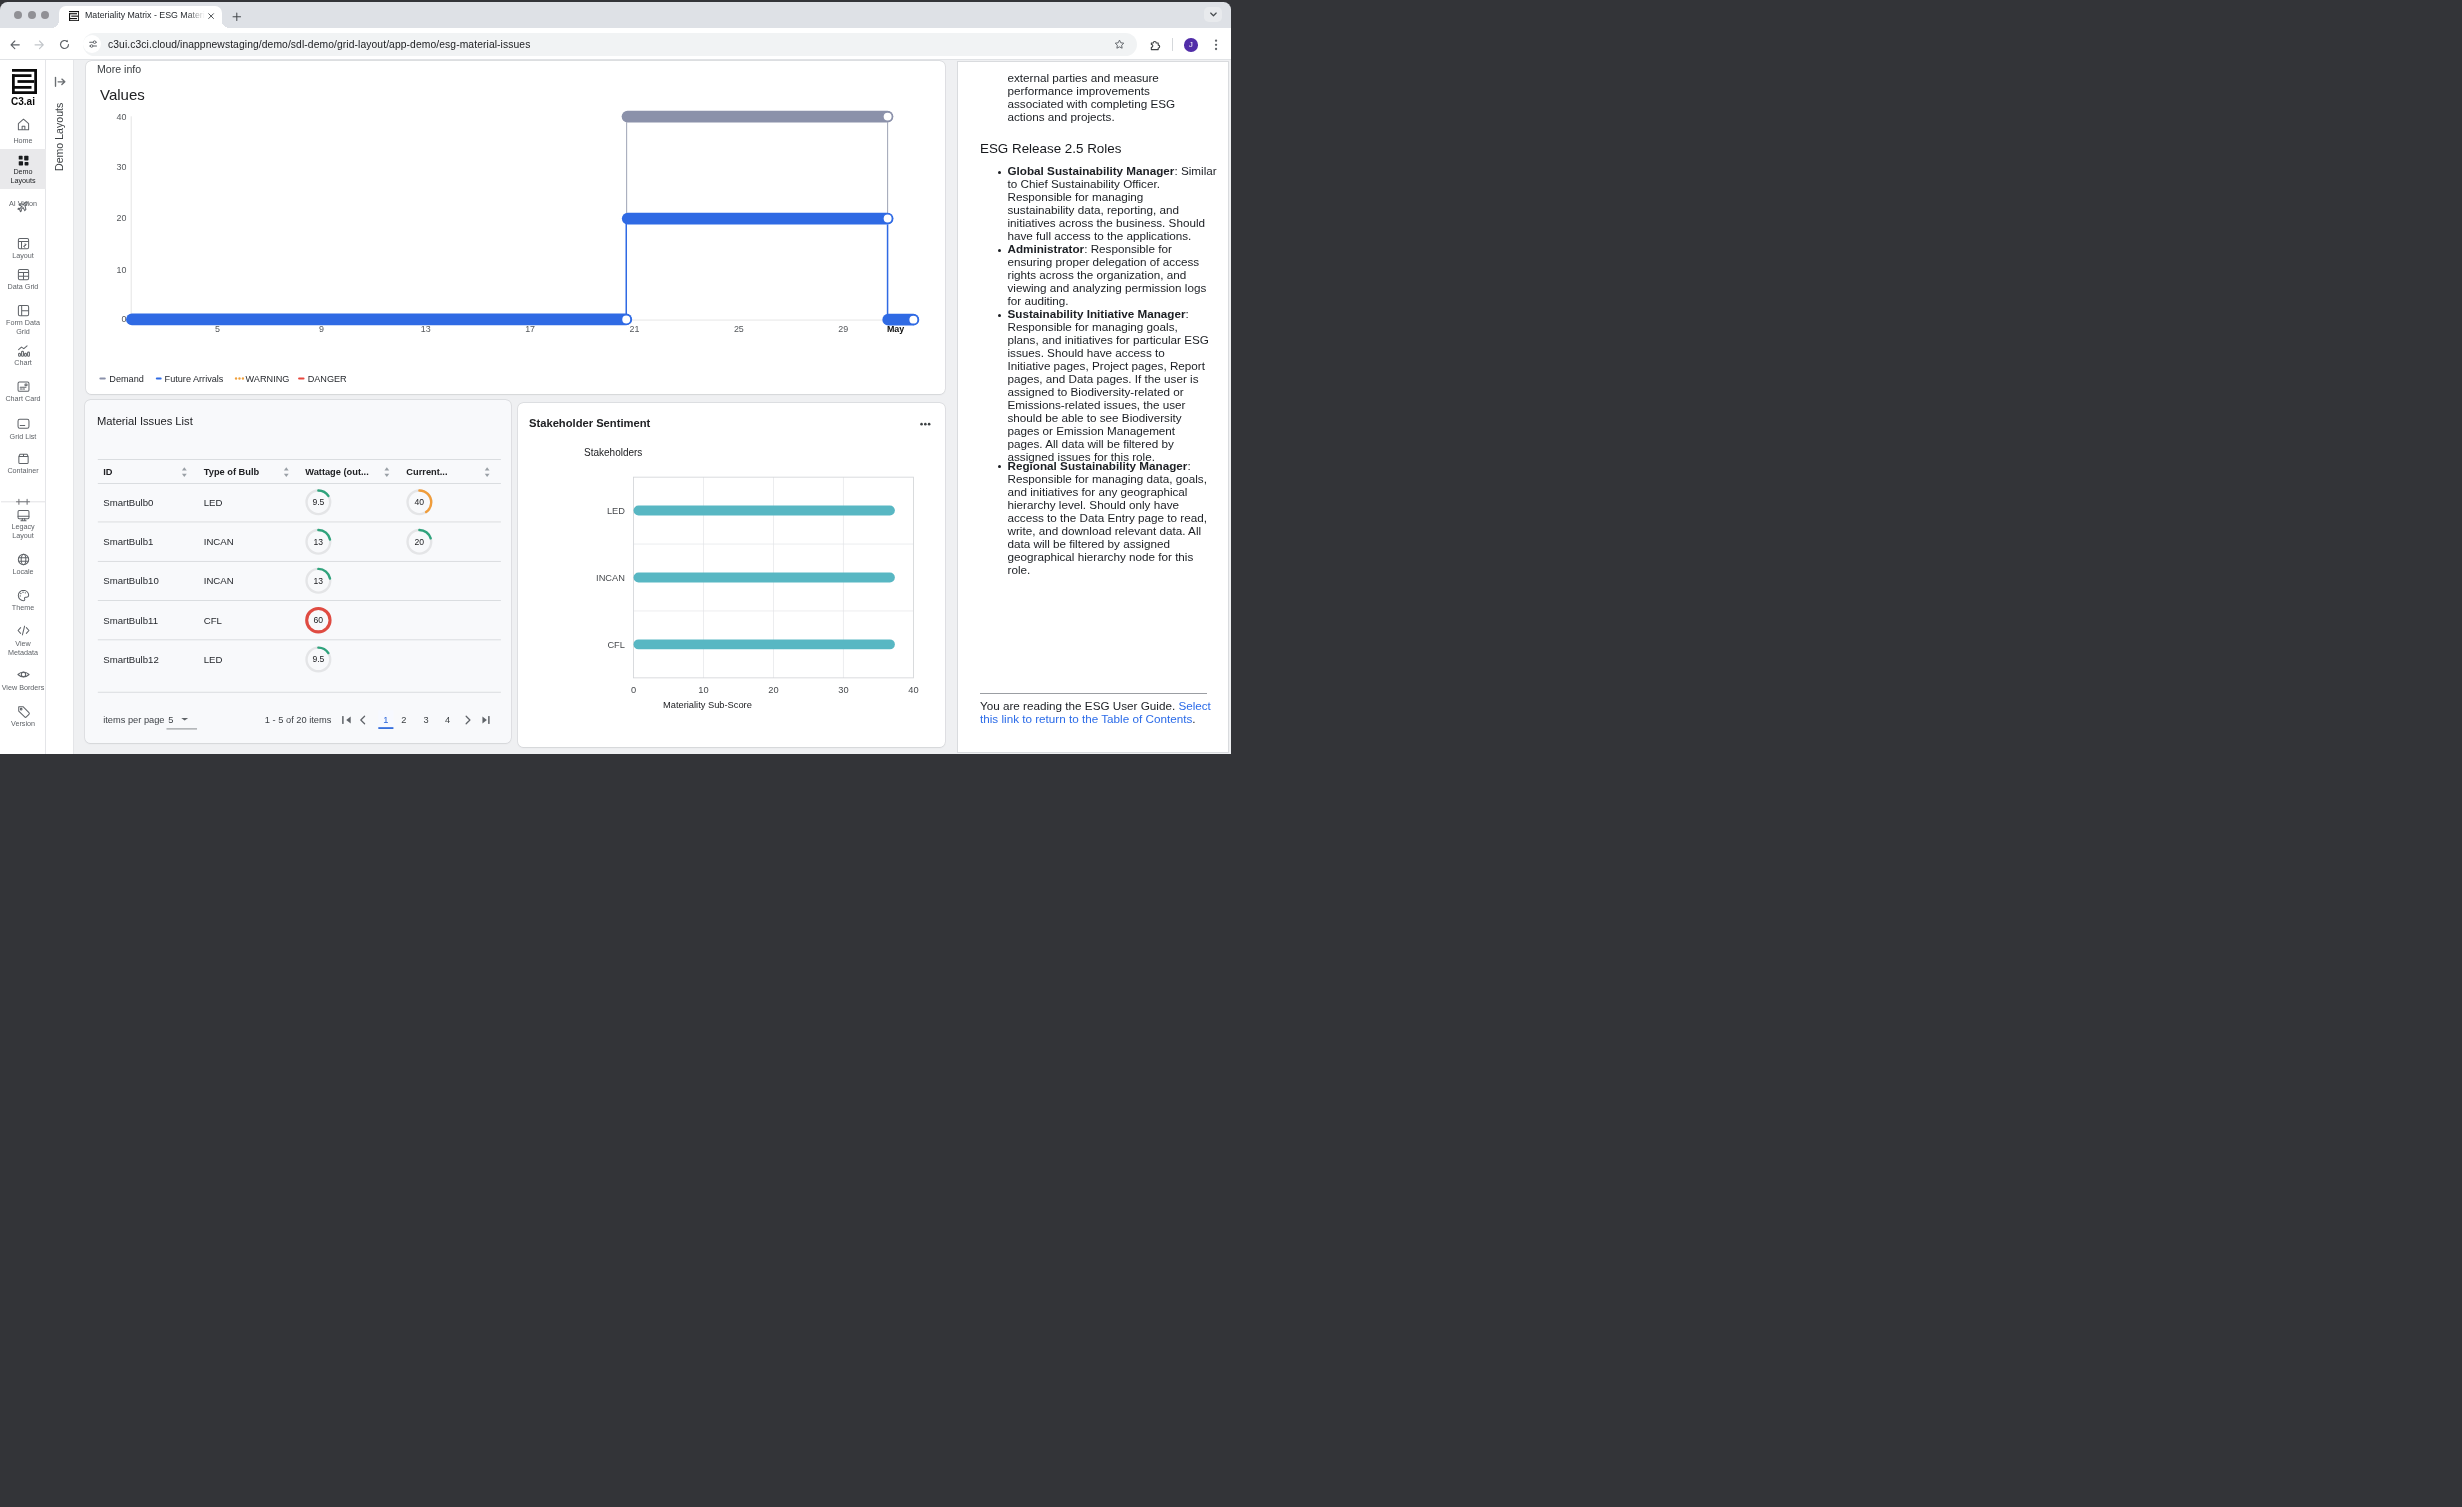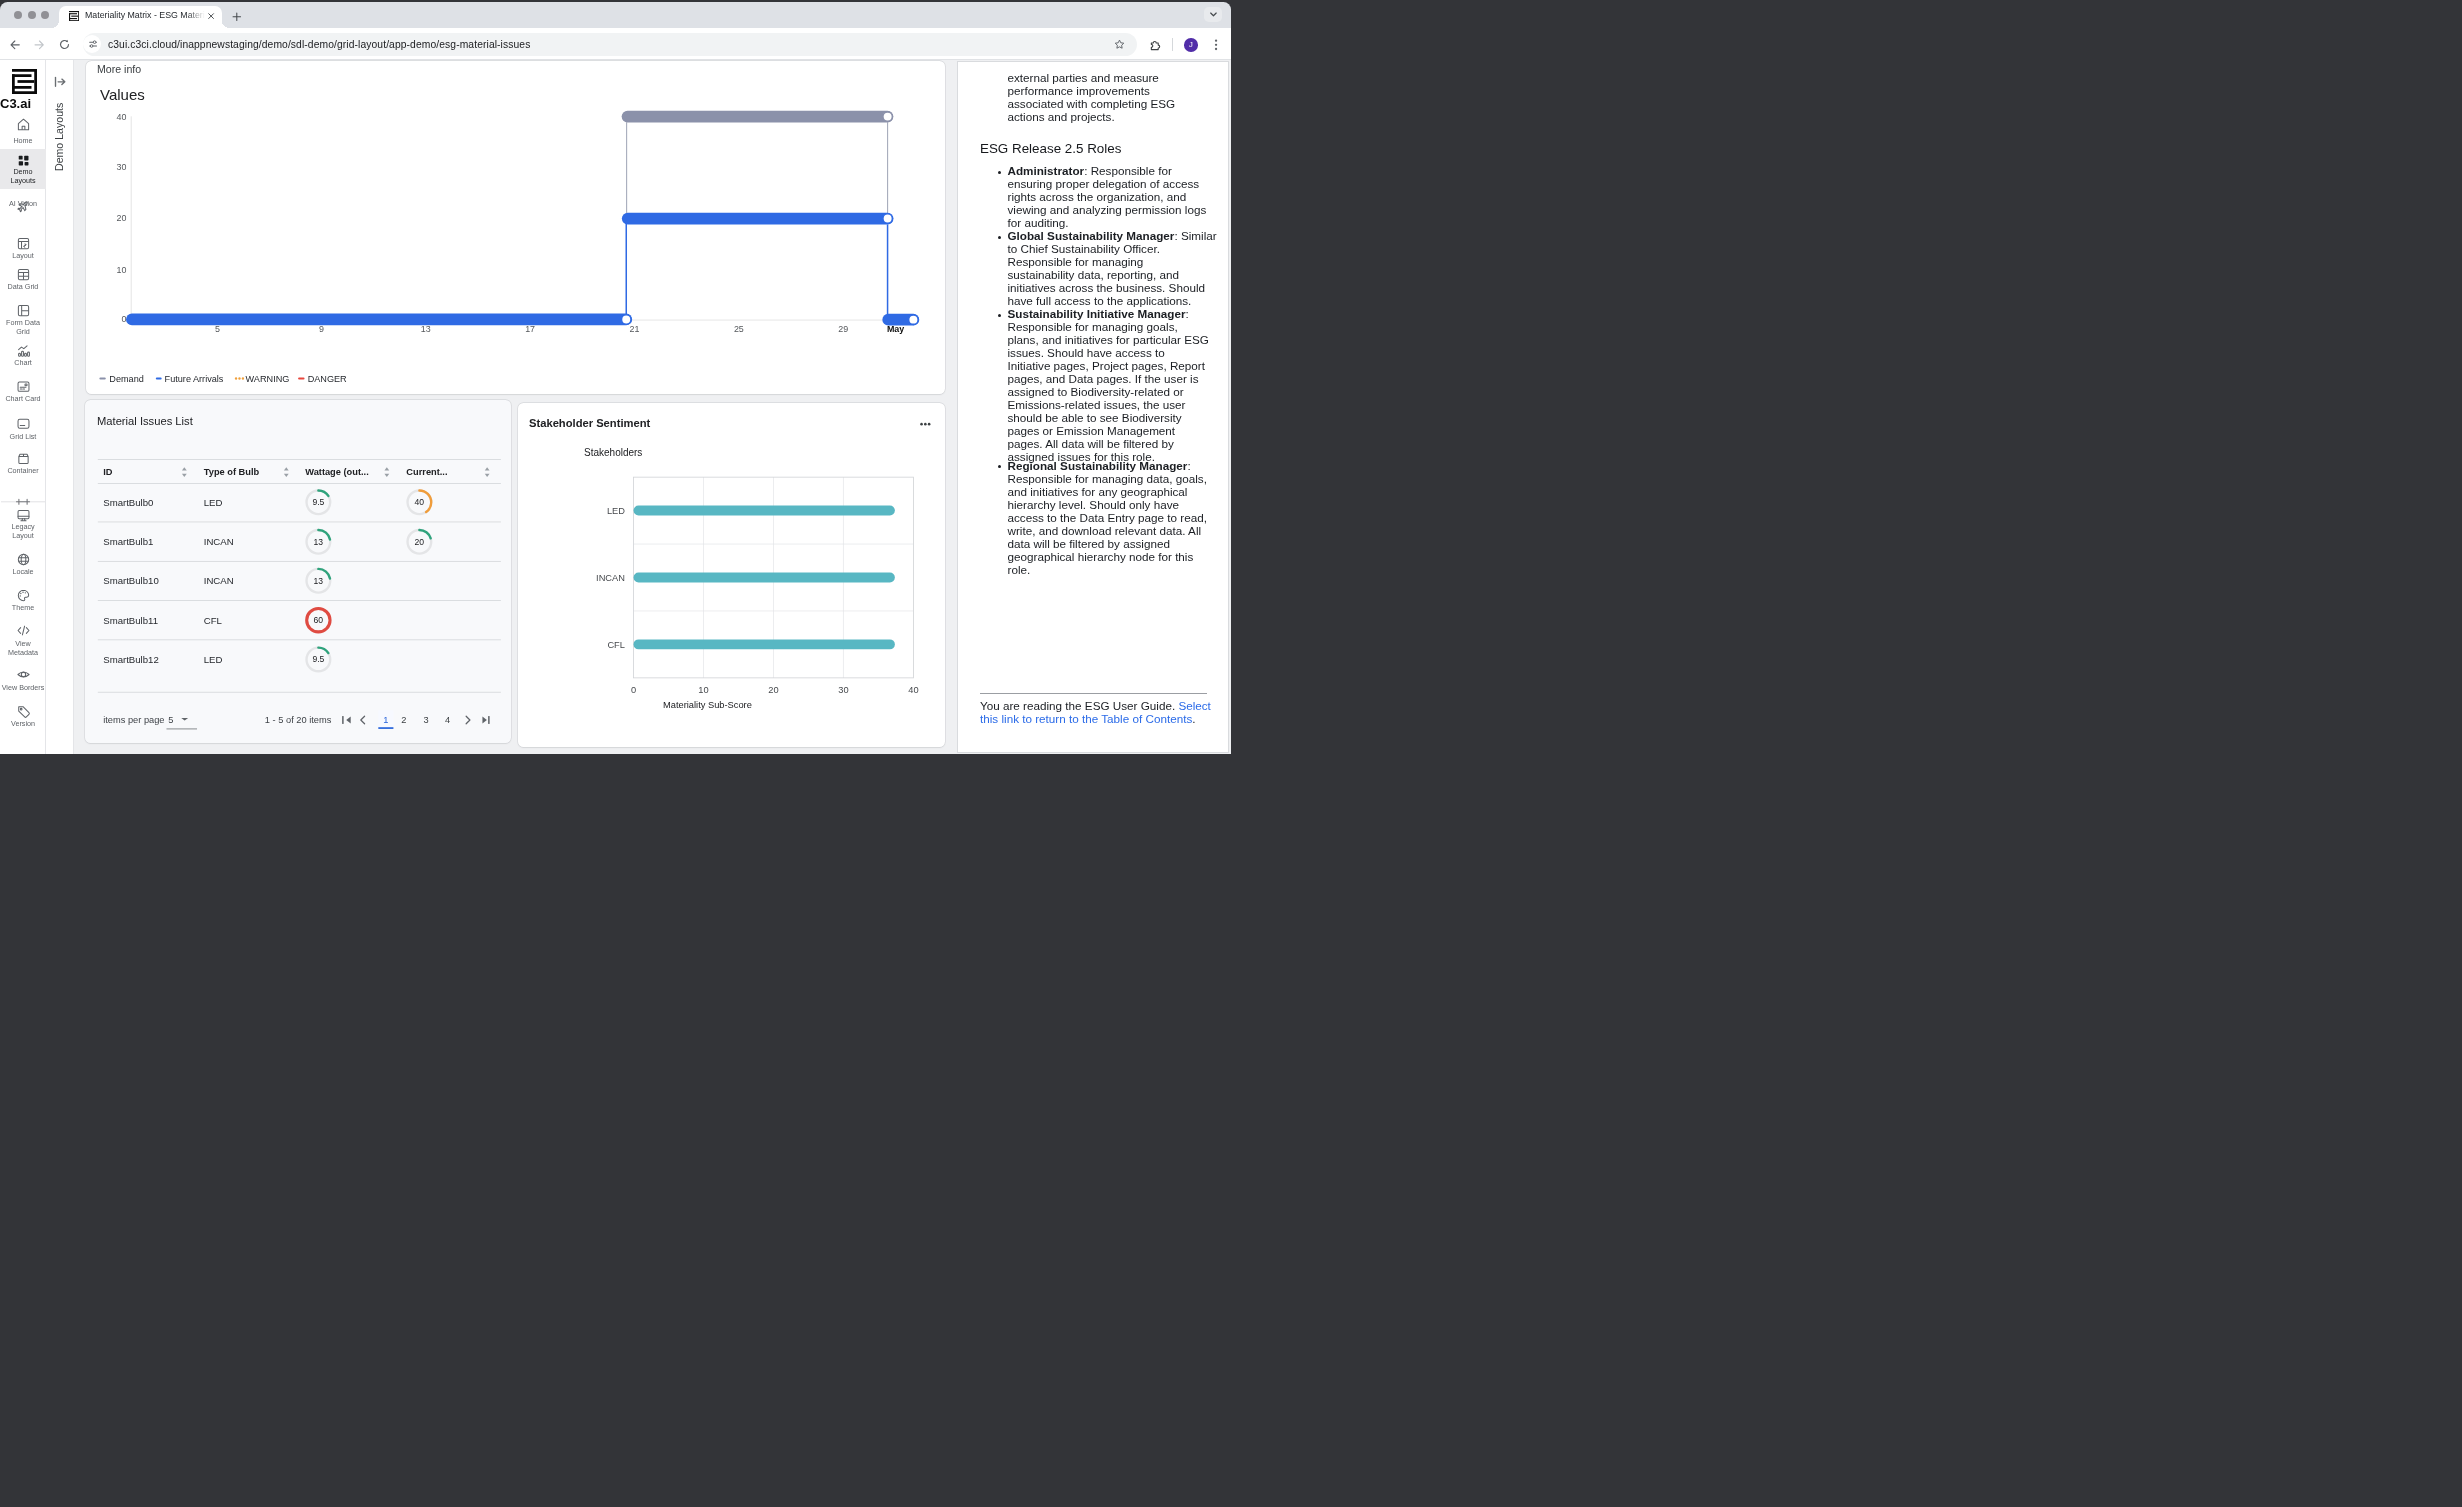--- a/index.html
+++ b/index.html
@@ -124,21 +124,21 @@
     <g fill="#0a0a0a">
       <rect x="0" y="0" width="100" height="11"></rect>
       <rect x="89" y="0" width="11" height="100"></rect>
       <rect x="0" y="89" width="100" height="11"></rect>
       <rect x="0" y="21" width="11" height="79"></rect>
       <rect x="0" y="21" width="78" height="11"></rect>
       <rect x="22" y="44.5" width="67" height="11"></rect>
       <rect x="0" y="68" width="78" height="11"></rect>
     </g>
   </svg>
-<div class="abs" style="left:0;top:96px;width:46px;text-align:left;font-size:13px;font-weight:700;color:#0a0a0a">C3.ai</div>
+<div class="abs" style="left:0;top:96px;width:46px;text-align:center;font-size:10px;font-weight:700;color:#0a0a0a">C3.ai</div>
 <svg class="abs" style="left:15.6px;top:117px" width="15" height="15" viewBox="0 0 22 22" fill="none" stroke="#5f6368" stroke-width="1.5" stroke-linejoin="round">
     <path d="M3.5 9.7L11 3.2l7.5 6.5v9H3.5z"></path>
     <path d="M9 18.7v-5.2h4v5.2"></path>
   </svg>
 <div class="abs slabel" style="top:137px">Home</div>
 <svg class="abs" style="left:15.6px;top:153px" width="15" height="15" viewBox="0 0 22 22" fill="#1a1c1e">
     <rect x="4" y="4" width="5.7" height="5.7" rx="1"></rect>
     <rect x="12" y="4" width="6.3" height="6.9" rx="1"></rect>
     <rect x="4" y="12" width="6.3" height="6.3" rx="1"></rect>
     <rect x="12.6" y="13.2" width="5.7" height="5.1" rx="1"></rect>
@@ -404,21 +404,21 @@
       <text x="371.6" y="422">20</text>
       <text x="473.3" y="422">30</text>
       <text x="575.1" y="422">40</text>
   </g>
 </svg>
 
 <div class="abs" id="docbody">
   <p style="margin:10.2px 0 0 27.5px">external parties and measure<br>performance improvements<br>associated with completing ESG<br>actions and projects.</p>
   <div id="docheading" style="margin-top:19px;font-size:13.4px;color:#16181c">ESG Release 2.5 Roles</div>
   <ul class="bullet" style="margin-top:9.2px">
+    <li><b>Global Sustainability Manager</b>: Similar<br>to Chief Sustainability Officer.<br>Responsible for managing<br>sustainability data, reporting, and<br>initiatives across the business. Should<br>have full access to the applications.</li>
     <li><b>Administrator</b>: Responsible for<br>ensuring proper delegation of access<br>rights across the organization, and<br>viewing and analyzing permission logs<br>for auditing.</li>
-    <li><b>Global Sustainability Manager</b>: Similar<br>to Chief Sustainability Officer.<br>Responsible for managing<br>sustainability data, reporting, and<br>initiatives across the business. Should<br>have full access to the applications.</li>
     <li><b>Sustainability Initiative Manager</b>:<br>Responsible for managing goals,<br>plans, and initiatives for particular ESG<br>issues. Should have access to<br>Initiative pages, Project pages, Report<br>pages, and Data pages. If the user is<br>assigned to Biodiversity-related or<br>Emissions-related issues, the user<br>should be able to see Biodiversity<br>pages or Emission Management<br>pages. All data will be filtered by<br>assigned issues for this role.</li>
     <li style="margin-top:-4.8px"><b>Regional Sustainability Manager</b>:<br>Responsible for managing data, goals,<br>and initiatives for any geographical<br>hierarchy level. Should only have<br>access to the Data Entry page to read,<br>write, and download relevant data. All<br>data will be filtered by assigned<br>geographical hierarchy node for this<br>role.</li>
   </ul>
   <div id="docsep" style="position:absolute;top:632px;left:0;width:227px;height:0.7px;background:#9b9ea3"></div>
   <p style="position:absolute;top:638px;left:0;width:237px">You are reading the ESG User Guide. <a class="doclink">Select<br>this link to return to the Table of Contents</a>.</p>
 </div>
 
 
 </body></html>

